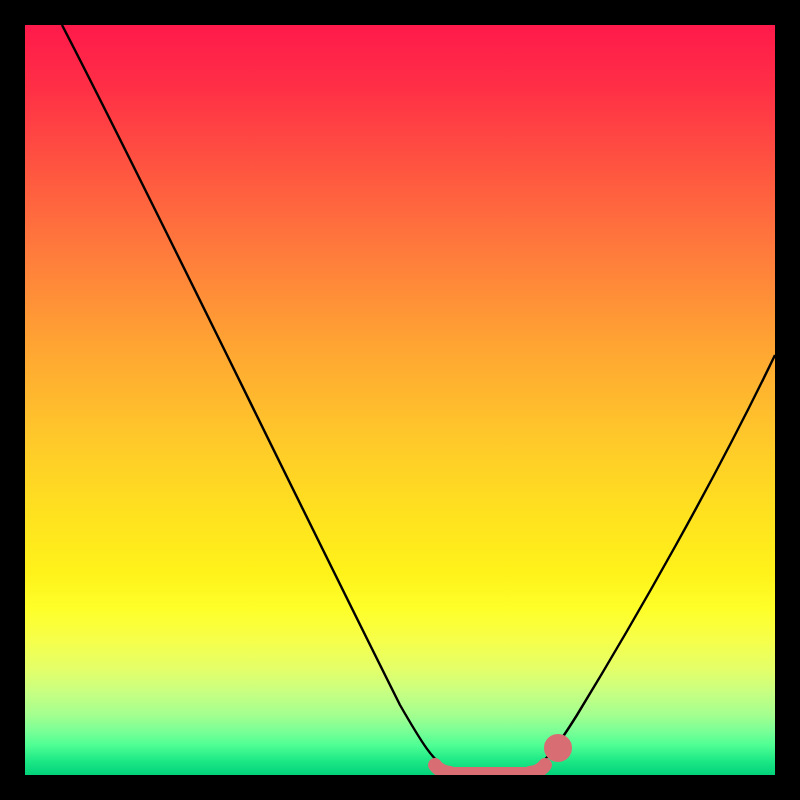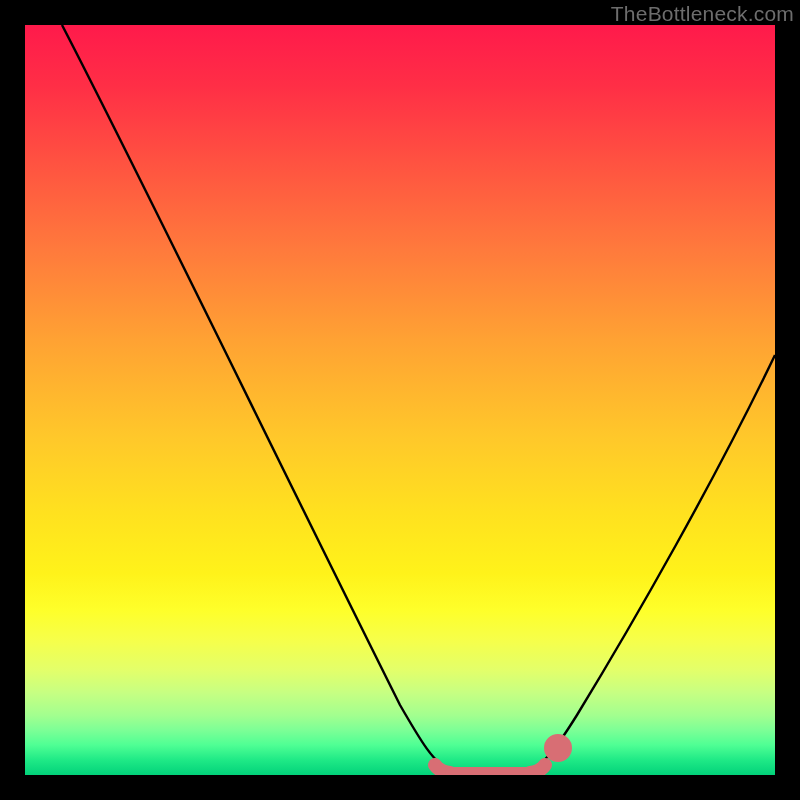--- a/index.html
+++ b/index.html
@@ -77,14 +77,13 @@
 
       <g stroke="#d86e74" stroke-width="14" stroke-linecap="round" fill="#d86e74">
         <path d="M 410 740 Q 415 747 425 748" fill="none"></path>
         <line x1="427" y1="749" x2="503" y2="749"></line>
         <path d="M 505 748 Q 515 747 520 740" fill="none"></path>
         <circle cx="533" cy="723" r="7"></circle>
       </g>
     </svg>
 
   </div>
-  <div class="watermark">TheBottleneck.com</div>
 </div>
 
 </body></html>

